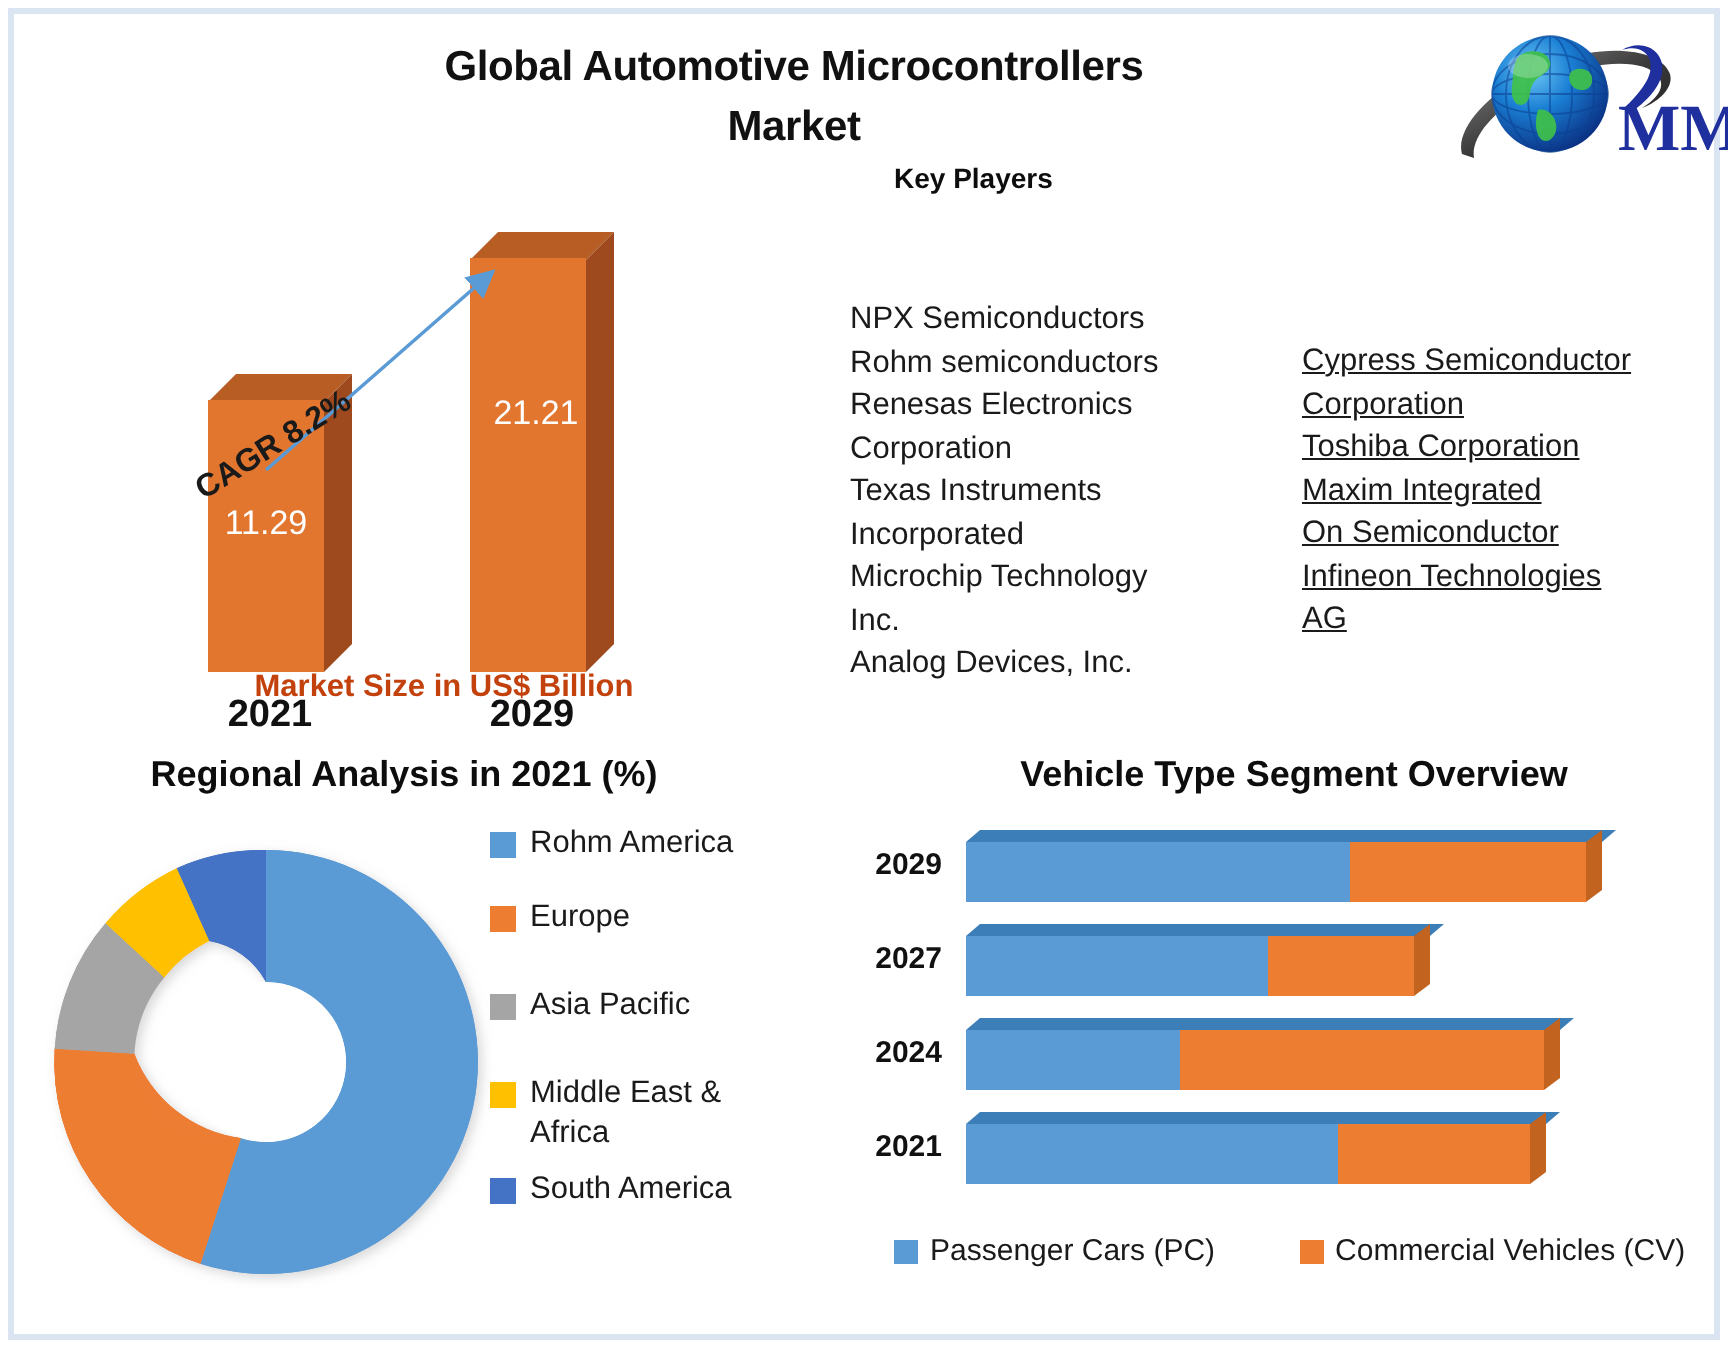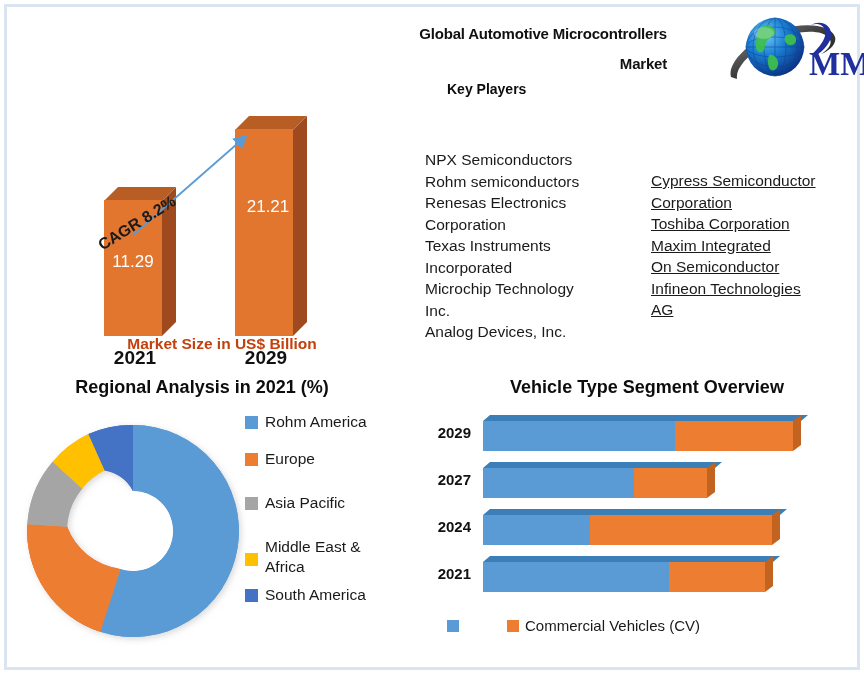--- a/index.html
+++ b/index.html
@@ -14,22 +14,22 @@
     position:absolute; left:4px; top:4px;
     width:856px; height:666px;
     border:3px solid #dbe5f1;
     background:#ffffff;
   }
   .abs { position:absolute; }
 
   
   #title {
     left:120px; top:12px; width:540px;
-    text-align:right;
-    font-weight:bold; font-size:15px; line-height:30px;
+    text-align:center;
+    font-weight:bold; font-size:21px; line-height:30px;
     color:#111111;
     letter-spacing:-0.2px;
   }
   #logo { left:718px; top:4px; width:140px; height:78px; }
 
   
   #cagr-label {
     left:88px; top:132px;
     font-size:16px; font-weight:bold; color:#1a1a1a;
     transform:rotate(-32deg); transform-origin:left top;
@@ -234,21 +234,21 @@
       <span class="lg-tx">Rohm America</span>
     </div>
     <div class="lg-row" style="margin-bottom:24px;">
       <span class="lg-sw" style="background:#ed7d31;"></span>
       <span class="lg-tx">Europe</span>
     </div>
     <div class="lg-row" style="margin-bottom:24px;">
       <span class="lg-sw" style="background:#a5a5a5;"></span>
       <span class="lg-tx">Asia Pacific</span>
     </div>
-    <div class="lg-row" style="margin-bottom:8px;align-items:center;">
+    <div class="lg-row" style="margin-bottom:8px;">
       <span class="lg-sw" style="background:#ffc000;"></span>
       <span class="lg-tx" style="display:block;width:125px;">Middle East &amp; Africa</span>
     </div>
     <div class="lg-row" style="margin-bottom:0;">
       <span class="lg-sw" style="background:#4472c4;"></span>
       <span class="lg-tx">South America</span>
     </div>
   </div>
 
   <div class="abs" id="seg-title">Vehicle Type  Segment Overview</div>
@@ -289,20 +289,21 @@
       <div class="abs" style="left:0;top:0;width:297px;height:6px;background:#3c7fb8;clip-path:polygon(7px 0,297px 0,290px 6px,0 6px);"></div>
       <div class="abs" style="left:282px;top:0;width:8px;height:36px;background:#c2631f;clip-path:polygon(8px 0,8px 30px,0 36px,0 6px);"></div>
       <div class="abs" style="left:0;top:6px;width:186px;height:30px;background:#5b9bd5;"></div>
       <div class="abs" style="left:186px;top:6px;width:96px;height:30px;background:#ed7d31;"></div>
     </div>
   </div>
 
   <div class="abs" id="seg-legend">
     <div class="sl-item" style="margin-right:42px;">
       <span class="sl-sw" style="background:#5b9bd5;"></span>
+      <span class="sl-tx">Passenger Cars (PC)</span>
     </div>
     <div class="sl-item">
       <span class="sl-sw" style="background:#ed7d31;"></span>
       <span class="sl-tx">Commercial Vehicles (CV)</span>
     </div>
   </div>
 
 </div>
 
 </body></html>

